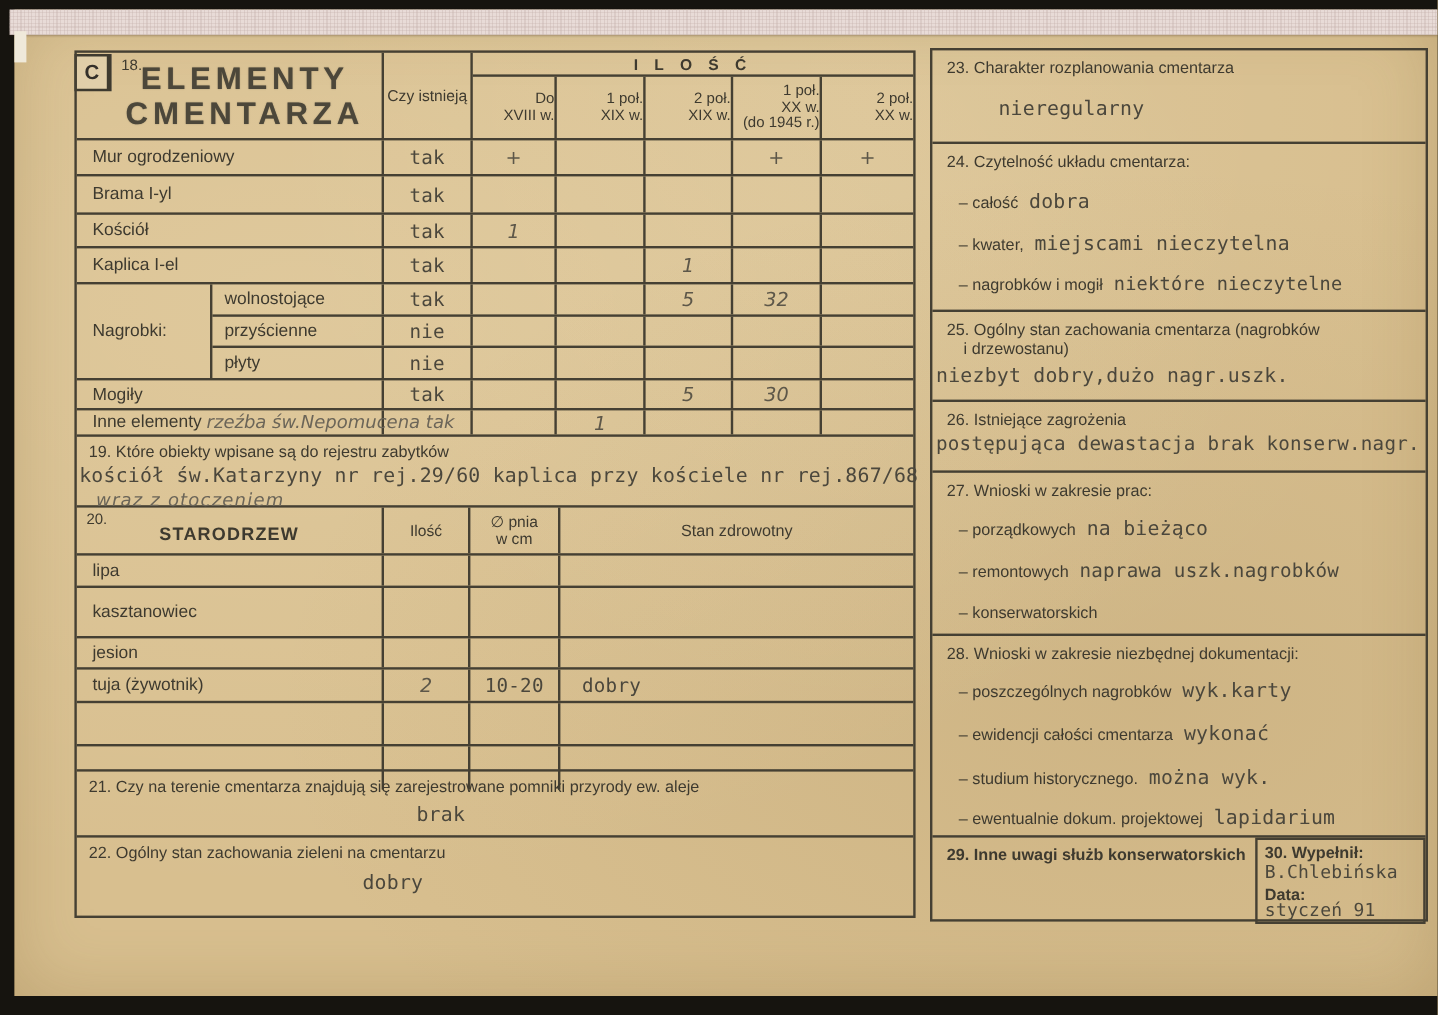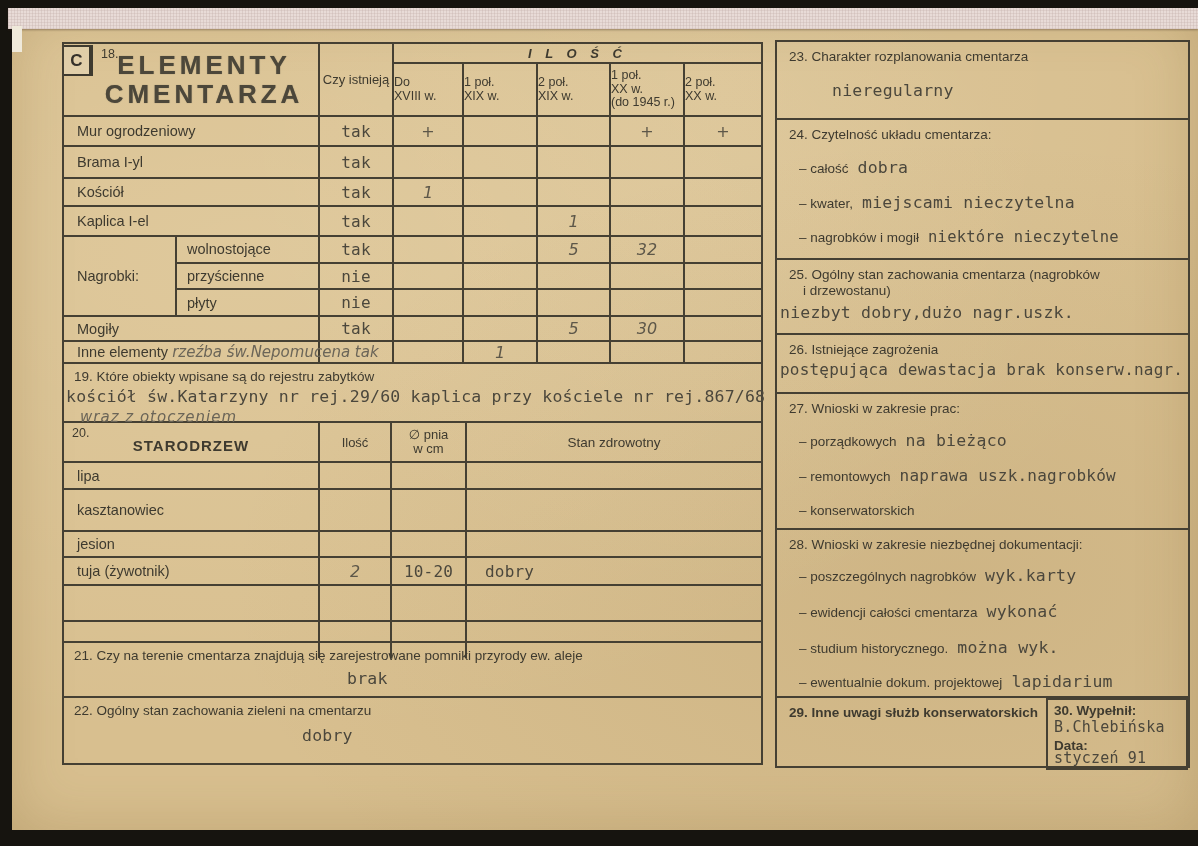--- a/index.html
+++ b/index.html
@@ -29,24 +29,24 @@
     border:2px solid #454033;box-sizing:border-box;}
   .thead{height:73px;border-bottom:2px solid #454033;display:flex;box-sizing:border-box;}
   .th-label{width:256px;border-right:2px solid #454033;box-sizing:border-box;position:relative;
     display:flex;flex-direction:column;align-items:center;justify-content:center;padding-left:26px;}
   .title{font-weight:bold;font-size:26px;letter-spacing:4px;color:#4c473a;line-height:29px;
     text-shadow:0 0 1px rgba(76,71,58,.6);}
   .th-exists{width:74px;border-right:2px solid #454033;box-sizing:border-box;display:flex;
     align-items:center;justify-content:center;text-align:center;font-size:13px;line-height:15px;}
   .th-qty{flex:1;display:flex;flex-direction:column;}
   .qty-band{height:20px;border-bottom:2px solid #454033;box-sizing:border-box;display:flex;
-    align-items:center;justify-content:center;font-weight:bold;font-size:13px;letter-spacing:5px;font-style:italic;}
+    align-items:center;justify-content:center;font-weight:bold;font-size:13px;letter-spacing:5px;}
   .qty-cols{flex:1;display:flex;}
   .qcol{border-right:2px solid #454033;box-sizing:border-box;display:flex;flex-direction:column;
-    align-items:flex-start;justify-content:center;font-size:12.5px;line-height:13.5px;text-align:center;}
+    align-items:flex-end;justify-content:center;font-size:12.5px;line-height:13.5px;text-align:center;}
   .qc1{width:70px;}.qc2{width:74px;}.qc3{width:73px;}.qc4{width:74px;}.qc5{flex:1;border-right:none;}
   .trow{display:flex;border-bottom:2px solid #454033;box-sizing:border-box;}
   .trow.last{border-bottom:none;}
   .cell{border-right:2px solid #454033;box-sizing:border-box;display:flex;align-items:center;
     justify-content:center;}
   .lab{width:256px;justify-content:flex-start;padding-left:13px;font-size:14.5px;}
   .ex{width:74px;font-size:16px;}
   .q1{width:70px;}.q2{width:74px;}.q3{width:73px;}.q4{width:74px;}.q5{flex:1;border-right:none;}
   .hand-num{font-family:"DejaVu Sans",sans-serif;font-style:italic;color:#5d5749;font-size:16px;}
   .nag{display:flex;border-bottom:2px solid #454033;box-sizing:border-box;height:80px;}

